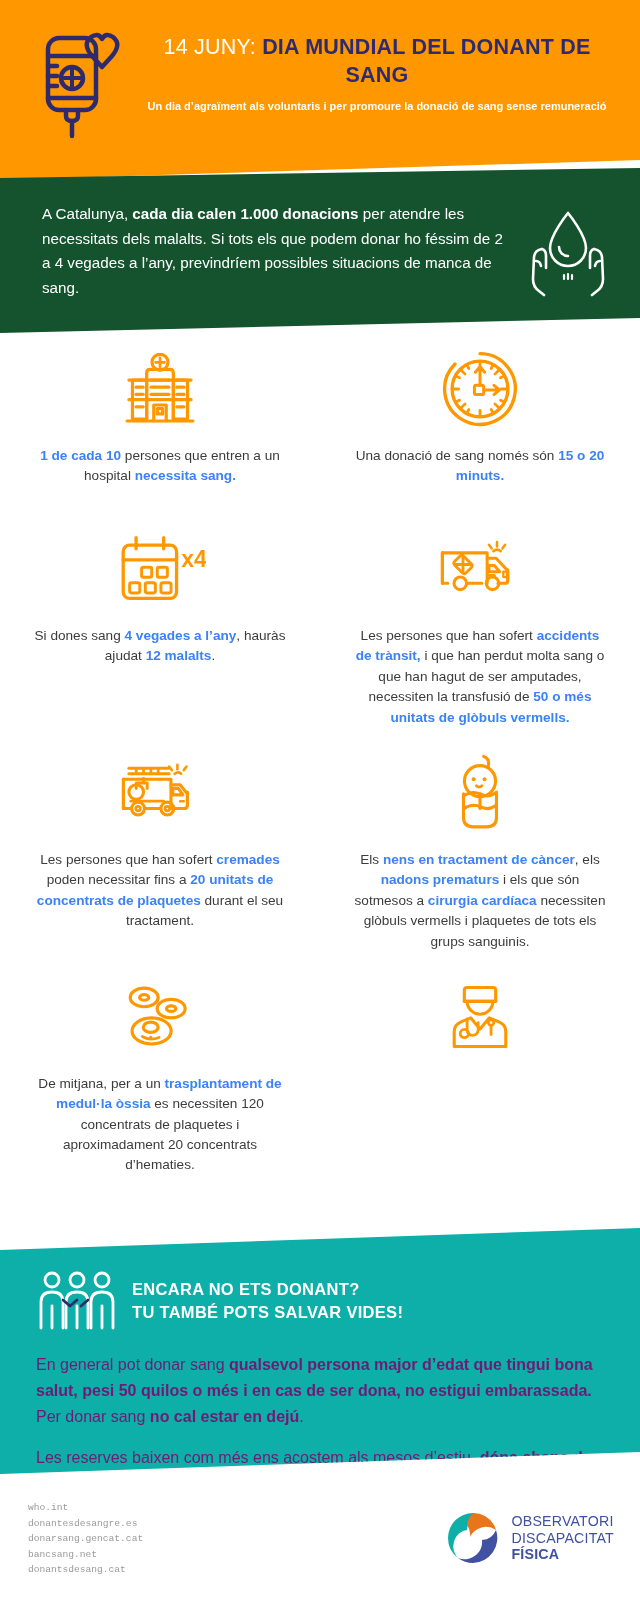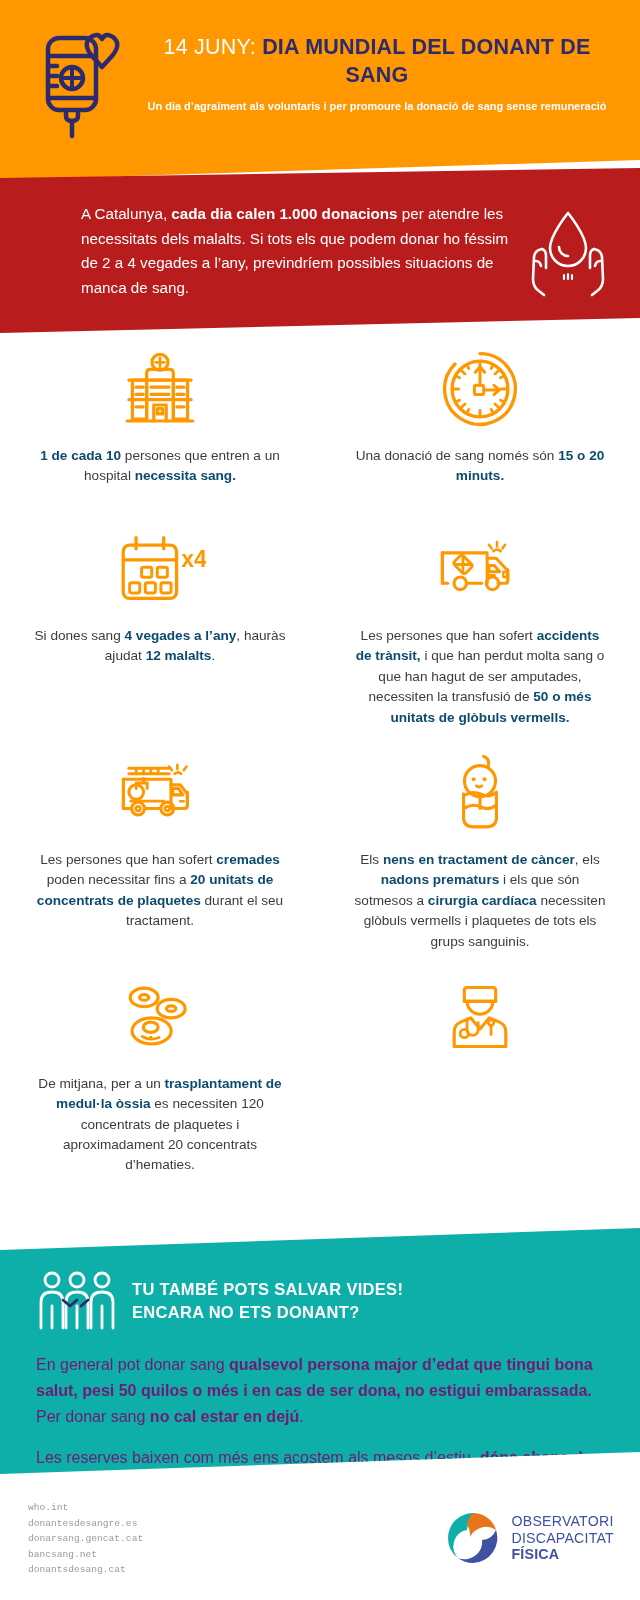--- a/index.html
+++ b/index.html
@@ -28,23 +28,22 @@
     letter-spacing: .2px;
   }
   .header-title b { color: #2e2a6e; font-weight: 700; }
   .header-sub {
     margin-top: 9px; font-size: 11px; line-height: 1.45; color: #ffffff; font-weight: 600;
   }
 
   
   .intro {
     position: absolute; top: 168px; left: 0; width: 640px; height: 165px;
-    background: #b91c1c;
+    background: #14532d;
     clip-path: polygon(0 10px, 640px 0, 640px 150px, 0 165px);
-    padding-left: 39px;
   }
   .intro-inner { display: flex; align-items: center; padding: 34px 26px 0 42px; }
   .intro-text {
     flex: 1 1 auto; color: #ffffff; font-size: 15.2px; line-height: 1.62; font-weight: 400;
   }
   .intro-text b { font-weight: 700; }
   .intro-icon { flex: 0 0 auto; width: 92px; height: 92px; margin-left: 10px; }
 
   
   .facts {
@@ -53,21 +52,21 @@
   }
   .fact {
     padding: 6px 18px 16px 18px;
     display: flex; flex-direction: column; align-items: center;
   }
   .fact-icon { height: 86px; display: flex; align-items: center; justify-content: center; margin-bottom: 14px; }
   .fact-text {
     text-align: center; font-size: 13.6px; line-height: 1.5; color: #3c3c3c; font-weight: 400;
     max-width: 252px;
   }
-  .fact-text b { color: #0c4a6e; font-weight: 700; }
+  .fact-text b { color: #3b82f6; font-weight: 700; }
 
   .row { display: contents; }
   .r1 .fact { min-height: 180px; }
   .r2 .fact { min-height: 215px; }
   .r3 .fact { min-height: 222px; }
   .r4 .fact { min-height: 228px; }
 
   
   .cta {
     position: absolute; top: 1228px; left: 0; width: 640px; height: 246px;
@@ -371,22 +370,22 @@
               <path d="M55 58 l0 -26 q0 -10 11 -10 q11 0 11 10 l0 26"></path>
               <line x1="16" y1="36" x2="16" y2="58"></line>
               <line x1="41" y1="36" x2="41" y2="58"></line>
               <line x1="66" y1="36" x2="66" y2="58"></line>
               <path d="M27 30 l7 6 l7 -6" stroke="#2e2a6e"></path>
               <path d="M52 30 l-7 6" stroke="#2e2a6e"></path>
             </g>
           </svg>
         </div>
         <div class="cta-title">
+          <div>ENCARA NO ETS DONANT?</div>
           <div>TU TAMBÉ POTS SALVAR VIDES!</div>
-          <div>ENCARA NO ETS DONANT?</div>
         </div>
       </div>
       <div class="cta-body">
         <p>En general pot donar sang <b>qualsevol persona major d’edat que tingui bona salut, pesi 50 quilos o més i en cas de ser dona, no estigui embarassada.</b> Per donar sang <b>no cal estar en dejú</b>.</p>
         <p>Les reserves baixen com més ens acostem als mesos d’estiu, <b>dóna abans de marxar de vacances!</b></p>
       </div>
     </div>
   </div>
 
   <div class="footer">

